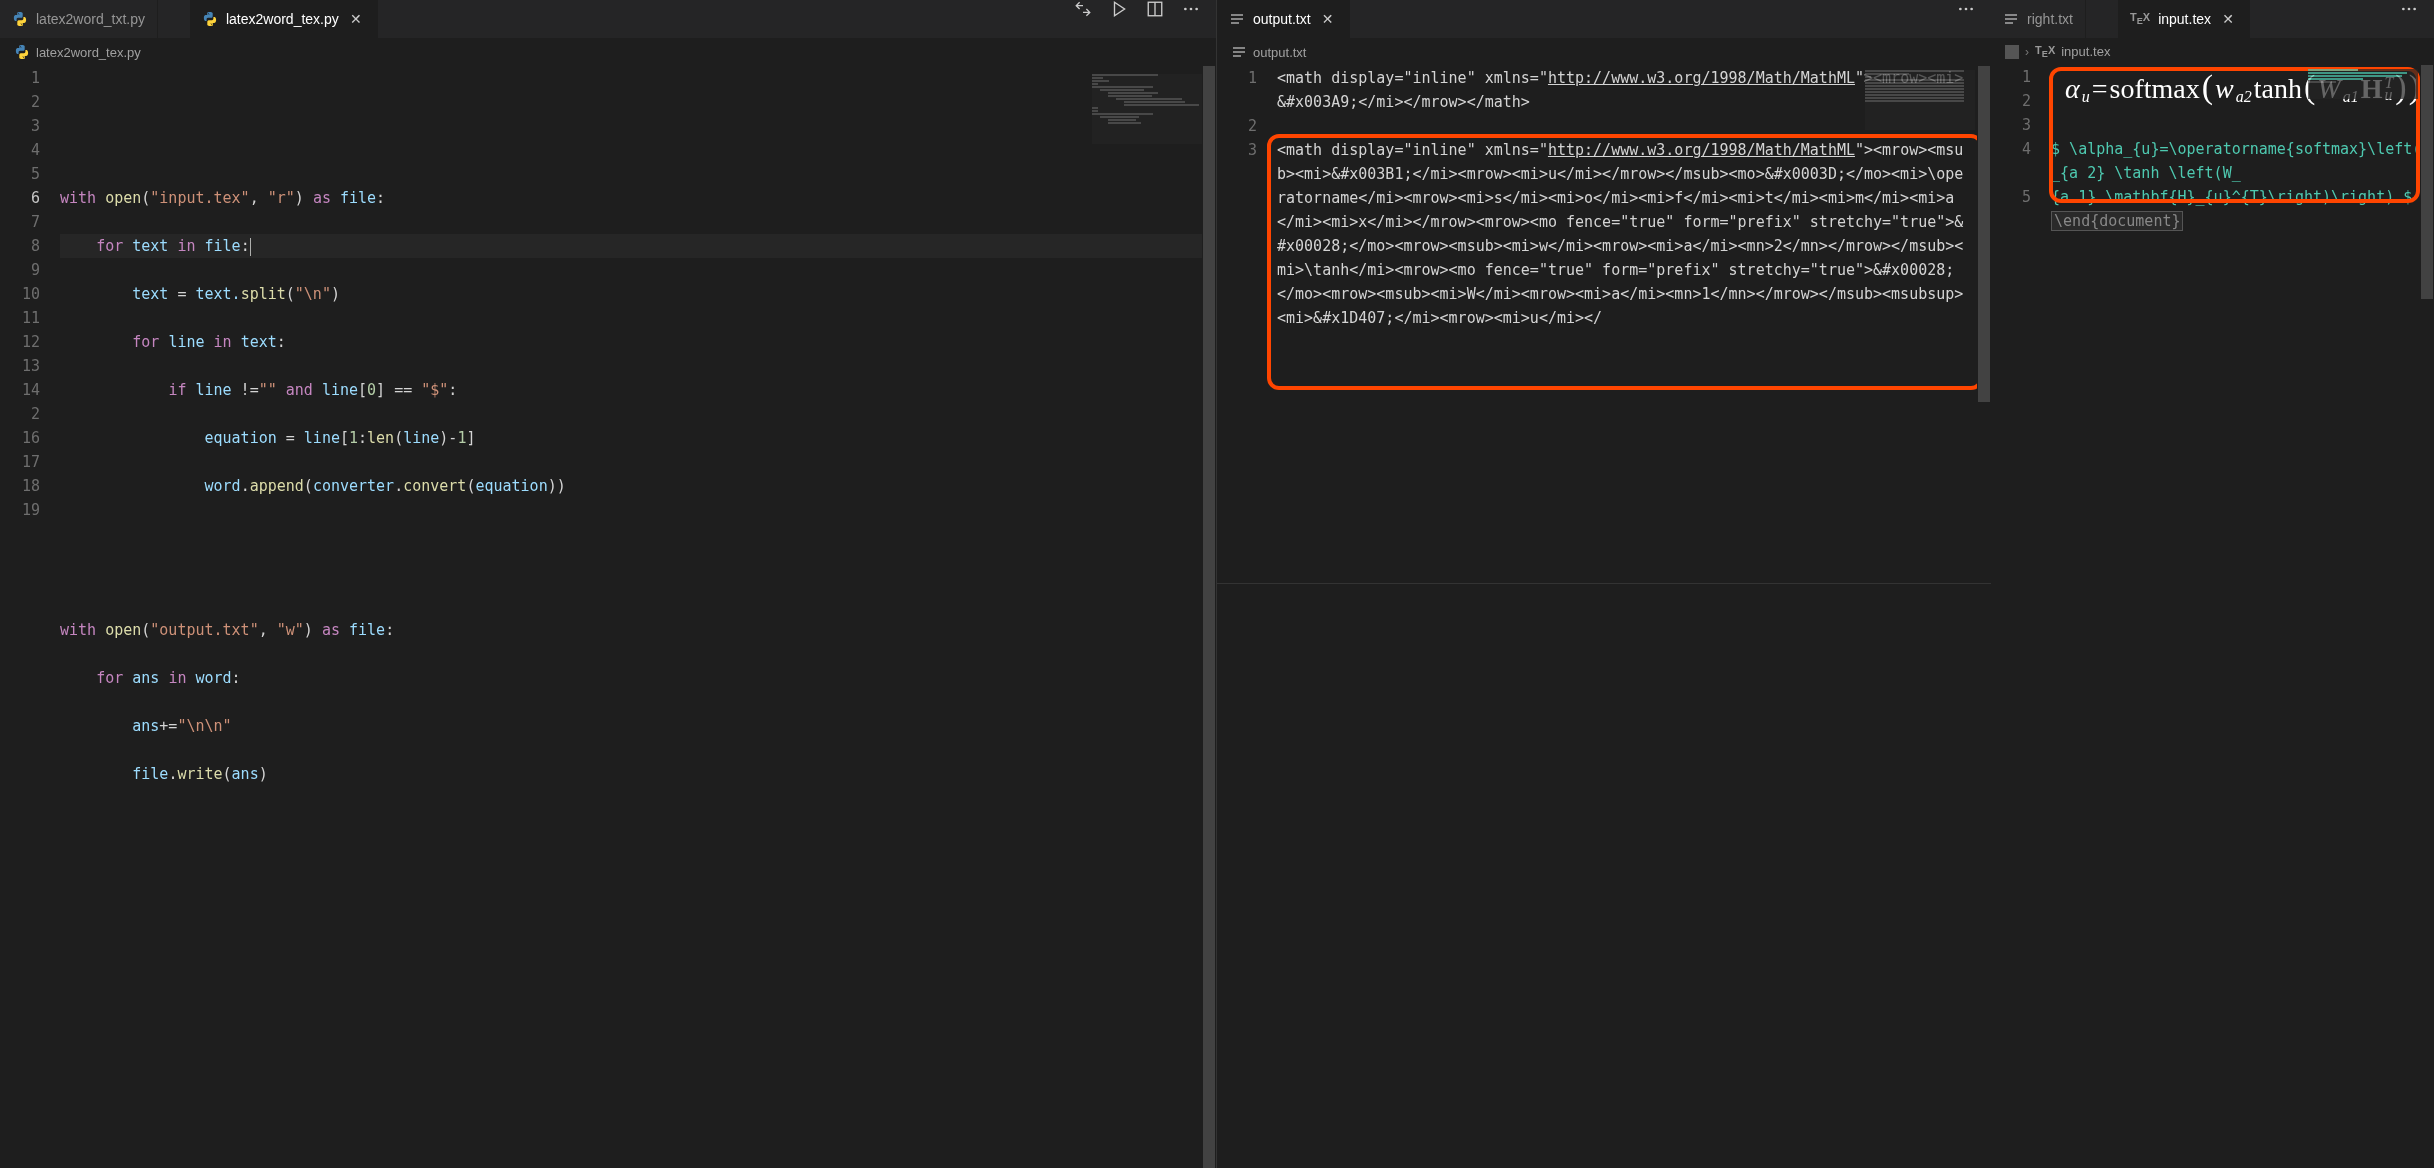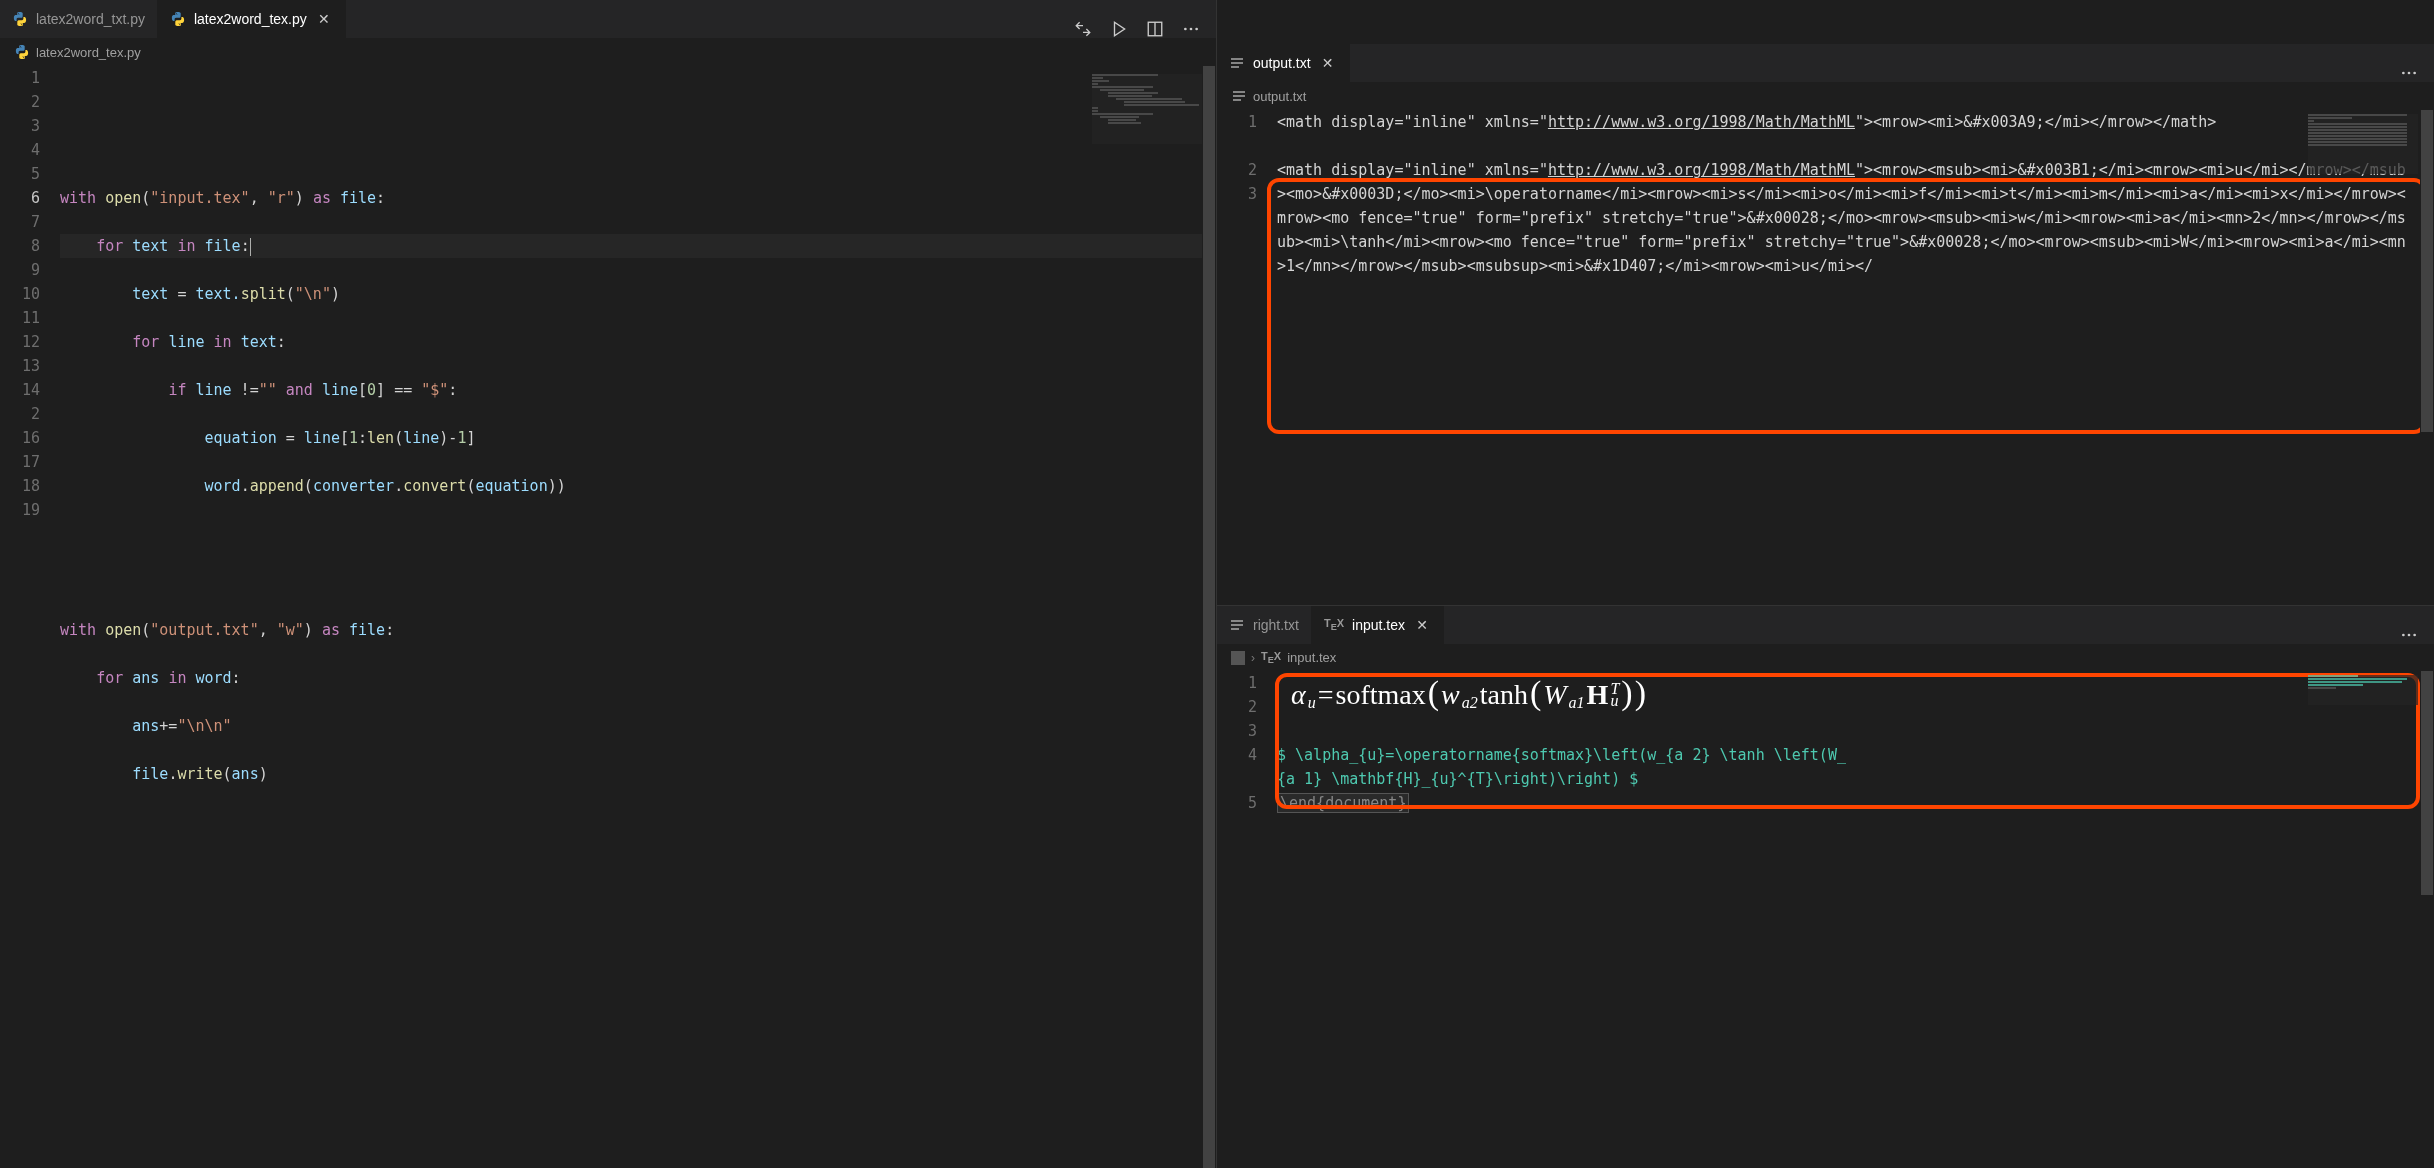--- a/index.html
+++ b/index.html
@@ -18,31 +18,31 @@
     .panel-left {
       width: 50%;
       display: flex;
       flex-direction: column;
       border-right: 1px solid #333;
       position: relative;
     }
     .panel-right {
       width: 50%;
       display: flex;
-      flex-direction: column;
-      margin-top: 44px;
+      flex-direction: row;
     }
     
     
     .tab-bar {
       display: flex;
-      align-items: flex-end;
+      align-items: flex-start;
       background: #252526;
       height: 38px;
       flex-shrink: 0;
+      gap: 32px;
     }
     .tab {
       display: flex;
       align-items: center;
       padding: 0 12px;
       height: 100%;
       gap: 8px;
       color: #969696;
       cursor: pointer;
       border-right: 1px solid #1e1e1e;

